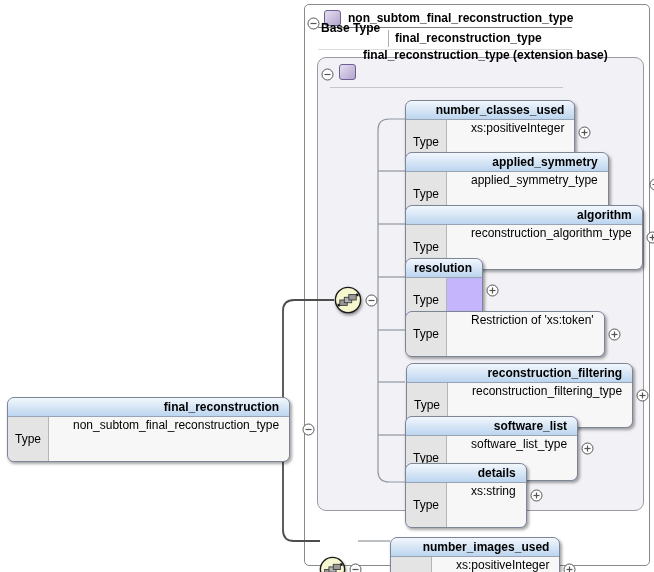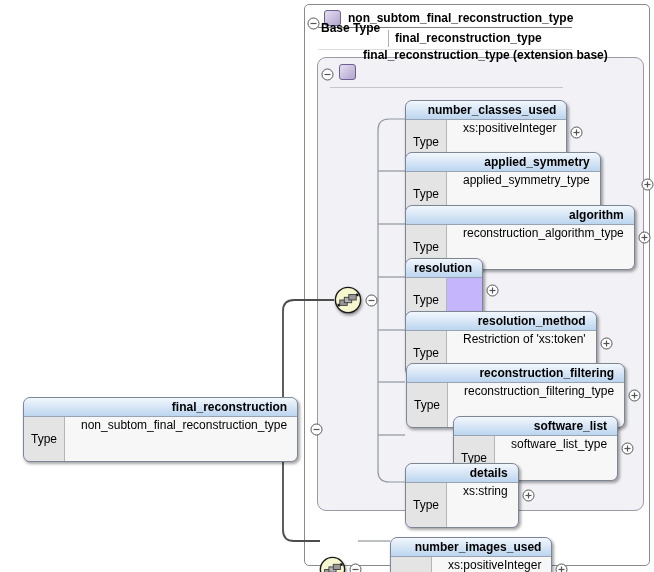--- a/index.html
+++ b/index.html
@@ -26,21 +26,21 @@
 
   
   .row{position:absolute;display:flex;align-items:center;gap:3px;z-index:2;}
   .el-box{display:inline-flex;flex-direction:column;border:1px solid #7d8694;border-radius:7px;
           overflow:hidden;box-shadow:1.5px 2px 3px rgba(0,0,0,0.35);background:#c4b5fd;
           white-space:nowrap;cursor:default;text-align:right;}
   .el-head{background:linear-gradient(180deg,#f2f7fd 0%,#d7e6f6 50%,#bcd5ef 100%);
            padding:2px 10px 2px 8px;font-weight:bold;line-height:14px;border-bottom:1px solid #98a3b3;}
   .el-type{display:flex;line-height:14px;}
   .t-label{background:#e4e4e4;font-weight:normal;padding:15px 7px;border-right:1px solid #b5b5b5;}
-  .t-value{background:#f7f7f7;padding:1px 10px 1px 16px;}
+  .t-value{background:#f7f7f7;padding:1px 10px 1px 24px;}
 
   .icon-svg{flex:0 0 auto;display:block;}
   .seq-shadow{filter:drop-shadow(1.5px 2px 1.5px rgba(0,0,0,0.4));}
 
   .type-icon{position:absolute;width:15px;height:14px;border:1px solid #6d5f91;border-radius:3px;
              background:linear-gradient(135deg,#e6dff2 0%,#c9bedd 55%,#b3a6cc 100%);z-index:2;}
 </style>
 </head>
 <body>
 
@@ -159,21 +159,20 @@
     </div>
     <svg class="icon-svg" width="13" height="13">
       <circle cx="6.5" cy="6.5" r="5.5" fill="#fff" stroke="#555" stroke-width="1"></circle>
       <line x1="3.5" y1="6.5" x2="9.5" y2="6.5" stroke="#555" stroke-width="1.2"></line>
       <line x1="6.5" y1="3.5" x2="6.5" y2="9.5" stroke="#555" stroke-width="1.2"></line>
     </svg>
   </div>
 
   <div class="row" style="left:405px;top:311px;">
     <div class="el-box">
-      <div class="el-head">resolution_method</div>
       <div class="el-type">
         <span class="t-label">Type</span>
         <span class="t-value">Restriction of 'xs:token'</span>
       </div>
     </div>
     <svg class="icon-svg" width="13" height="13">
       <circle cx="6.5" cy="6.5" r="5.5" fill="#fff" stroke="#555" stroke-width="1"></circle>
       <line x1="3.5" y1="6.5" x2="9.5" y2="6.5" stroke="#555" stroke-width="1.2"></line>
       <line x1="6.5" y1="3.5" x2="6.5" y2="9.5" stroke="#555" stroke-width="1.2"></line>
     </svg>
@@ -187,21 +186,21 @@
         <span class="t-value">reconstruction_filtering_type</span>
       </div>
     </div>
     <svg class="icon-svg" width="13" height="13">
       <circle cx="6.5" cy="6.5" r="5.5" fill="#fff" stroke="#555" stroke-width="1"></circle>
       <line x1="3.5" y1="6.5" x2="9.5" y2="6.5" stroke="#555" stroke-width="1.2"></line>
       <line x1="6.5" y1="3.5" x2="6.5" y2="9.5" stroke="#555" stroke-width="1.2"></line>
     </svg>
   </div>
 
-  <div class="row" style="left:405px;top:416px;margin-left:48px;">
+  <div class="row" style="left:405px;top:416px;">
     <div class="el-box">
       <div class="el-head">software_list</div>
       <div class="el-type">
         <span class="t-label">Type</span>
         <span class="t-value">software_list_type</span>
       </div>
     </div>
     <svg class="icon-svg" width="13" height="13">
       <circle cx="6.5" cy="6.5" r="5.5" fill="#fff" stroke="#555" stroke-width="1"></circle>
       <line x1="3.5" y1="6.5" x2="9.5" y2="6.5" stroke="#555" stroke-width="1.2"></line>
@@ -246,21 +245,21 @@
         <span class="t-value">xs:positiveInteger</span>
       </div>
     </div>
     <svg class="icon-svg" width="13" height="13">
       <circle cx="6.5" cy="6.5" r="5.5" fill="#fff" stroke="#555" stroke-width="1"></circle>
       <line x1="3.5" y1="6.5" x2="9.5" y2="6.5" stroke="#555" stroke-width="1.2"></line>
       <line x1="6.5" y1="3.5" x2="6.5" y2="9.5" stroke="#555" stroke-width="1.2"></line>
     </svg>
   </div>
 
-  <div class="row" style="left:23px;top:397px;gap:12px;">
+  <div class="row" style="left:7px;top:397px;gap:12px;">
     <div class="el-box">
       <div class="el-head">final_reconstruction</div>
       <div class="el-type">
         <span class="t-label">Type</span>
         <span class="t-value">non_subtom_final_reconstruction_type</span>
       </div>
     </div>
     <svg class="icon-svg" width="13" height="13">
       <circle cx="6.5" cy="6.5" r="5.5" fill="#fff" stroke="#555" stroke-width="1"></circle>
       <line x1="3.5" y1="6.5" x2="9.5" y2="6.5" stroke="#555" stroke-width="1.2"></line>

